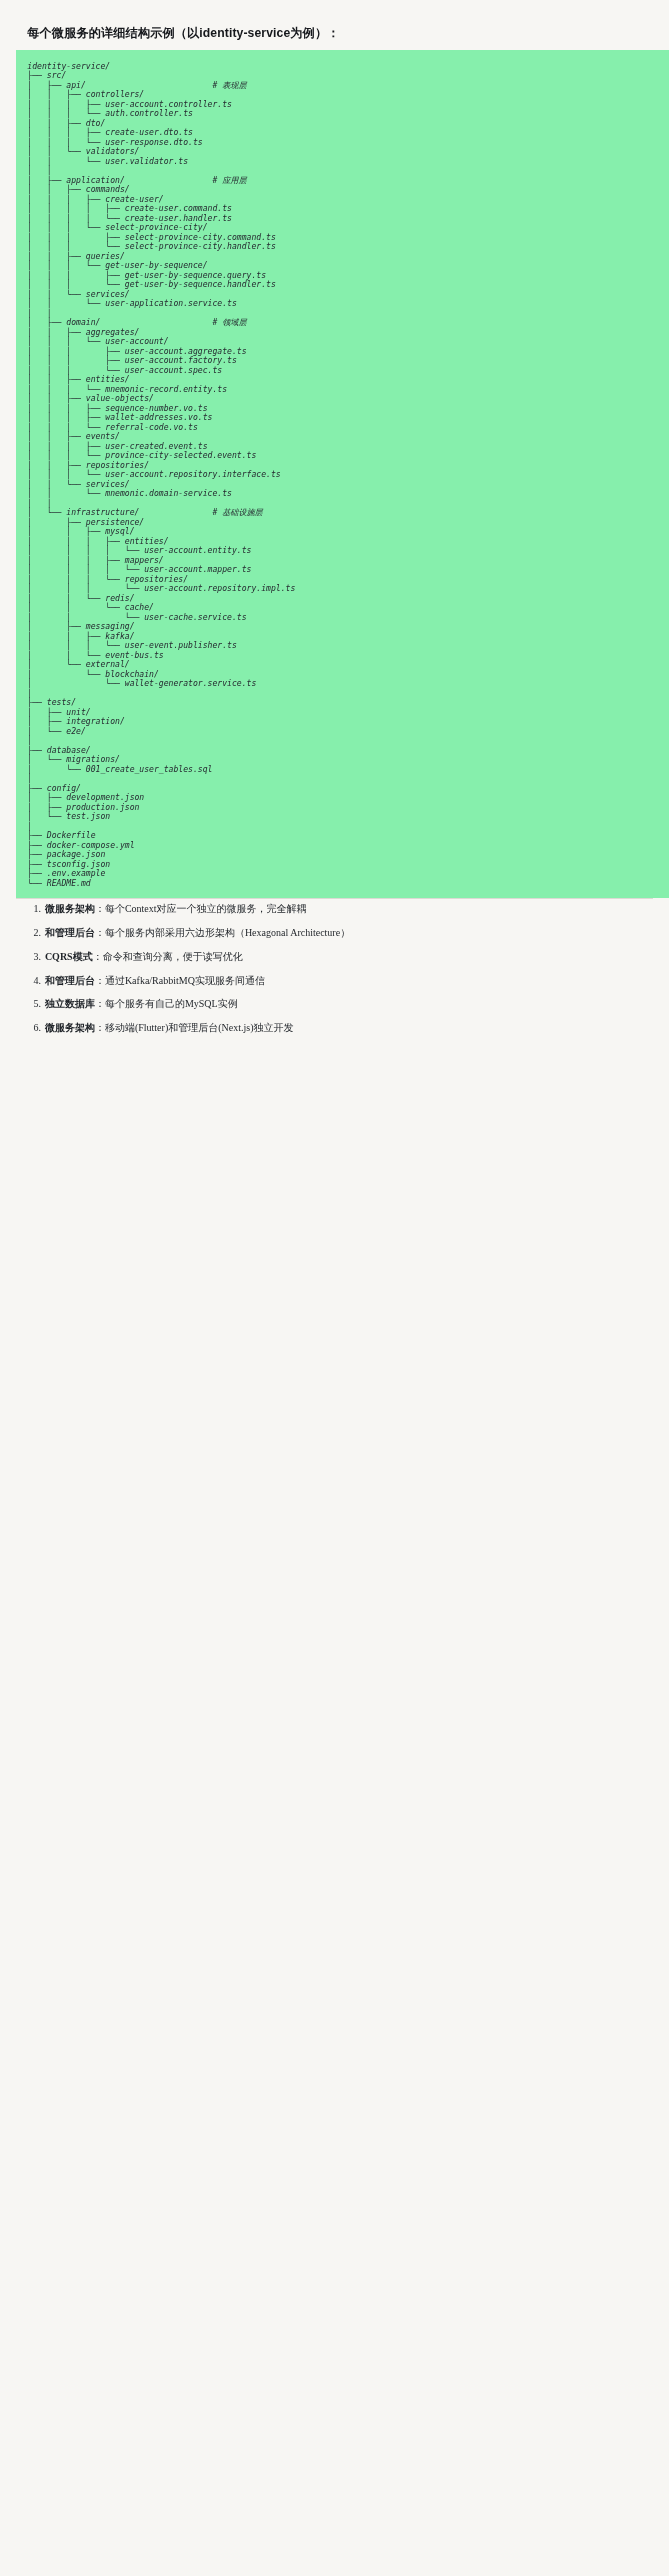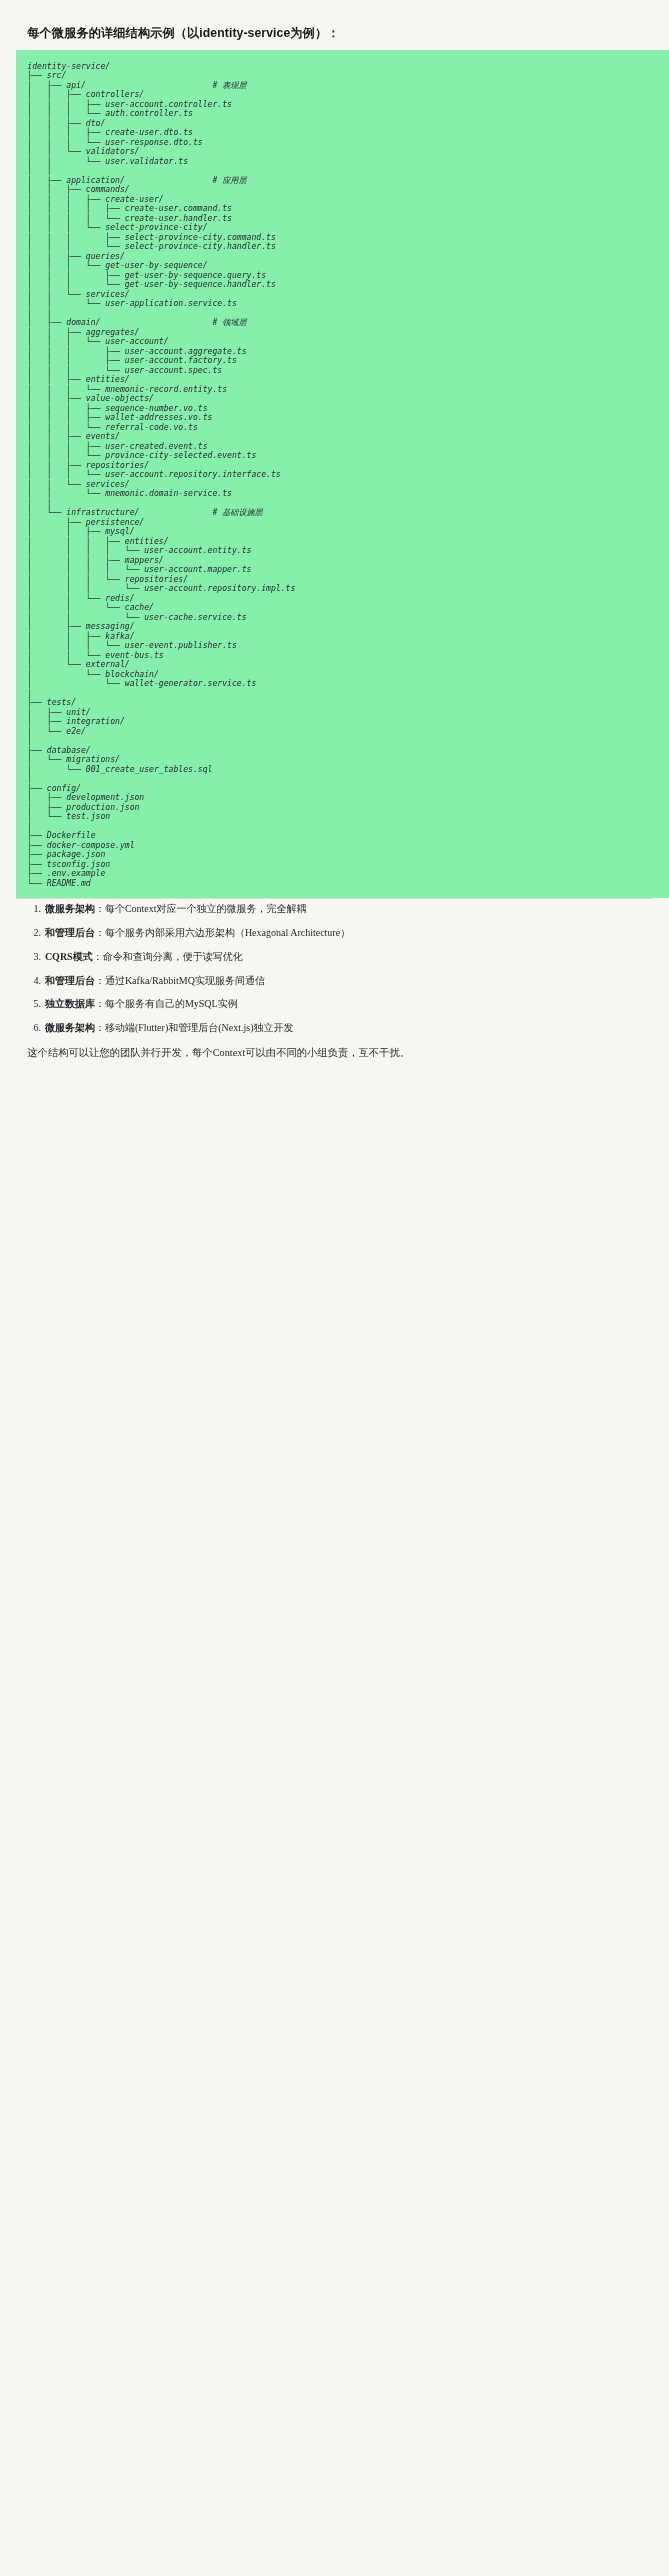--- a/index.html
+++ b/index.html
@@ -197,17 +197,16 @@
         <b>和管理后台</b><span>：通过Kafka/RabbitMQ实现服务间通信</span>
       </li>
       <li>
         <b>独立数据库</b><span>：每个服务有自己的MySQL实例</span>
       </li>
       <li>
         <b>微服务架构</b><span>：移动端(Flutter)和管理后台(Next.js)独立开发</span>
       </li>
     </ol>
 
-    <p class="closing">这个结构可以让您的团队并行开发，每个Context可以由不同的小组负责，互不干扰。</p>
   </div>
 
 </div>
 
 
 </body></html>

